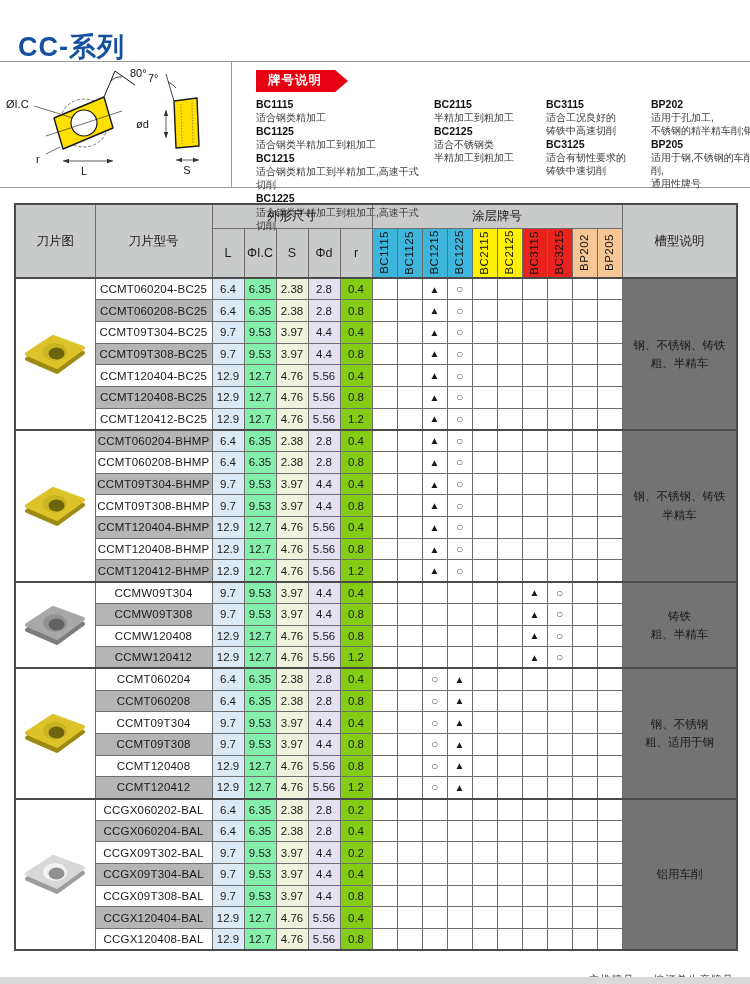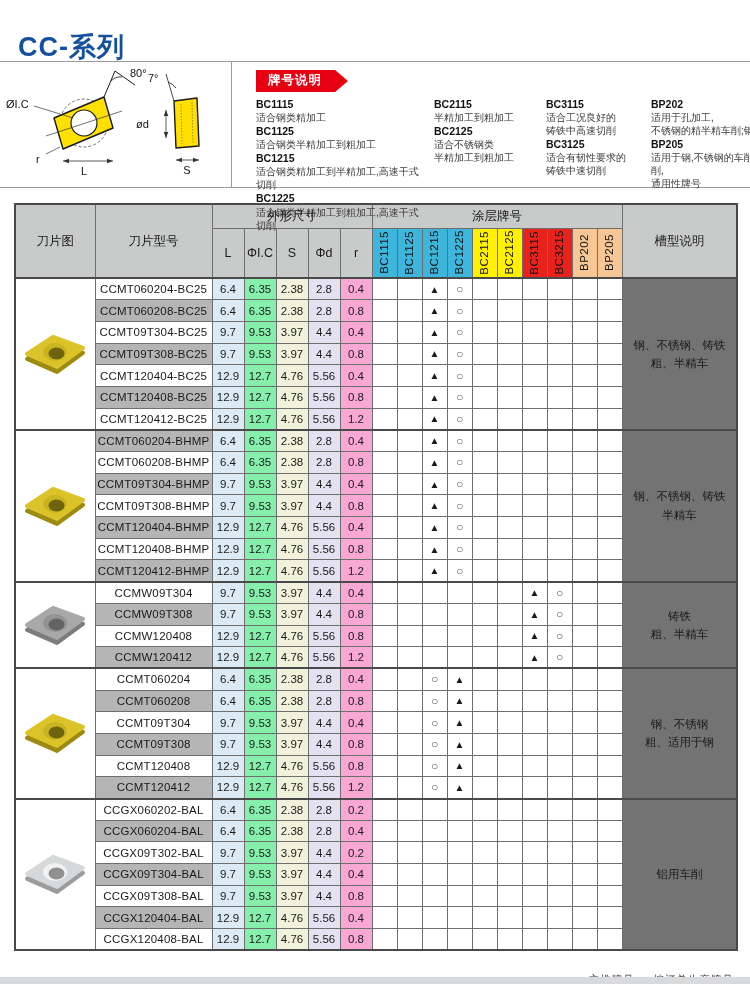--- a/index.html
+++ b/index.html
@@ -34,21 +34,21 @@
   .vtext { writing-mode:vertical-rl; transform:rotate(180deg); font-size:11.5px;
     letter-spacing:0.5px; margin:0 auto; color:#111; line-height:1; }
   tbody tr { height:21.7px; }
   tbody td { font-size:11.5px; color:#1a1a1a; background:#fff; }
   td.model-cell { font-size:11.5px; letter-spacing:0.2px; }
   td.model-cell.alt { background:#B5B5B6;margin-top:32px; }
   td.c-l  { background:#DCEAF5; }
   td.c-ic { background:#86efac; }
   td.c-s  { background:#F0F2DB; }
   td.c-d  { background:#E4E1F0; }
-  td.c-r  { background:#f9a8d4; }
+  td.c-r  { background:#84cc16; }
   td.mark-cell { font-size:10px; }
   td.mark-cell.circ { font-size:12px; color:#595757; }
   td.img-cell { background:#fff; }
   td.groove-cell { font-size:11.5px; line-height:1.6; white-space:pre-line; background:#737373; }
   tr.group-start td { border-top:2px solid #4a4a4a; }
 
   
   .footnote { margin:22px 16px 16px 0; text-align:right; font-size:10.5px; color:#3E3A39; letter-spacing:1px; }
   .bottom-strip { position:absolute; left:0; bottom:0; width:100%; height:7px; background:#D9DADB; }
 </style>

